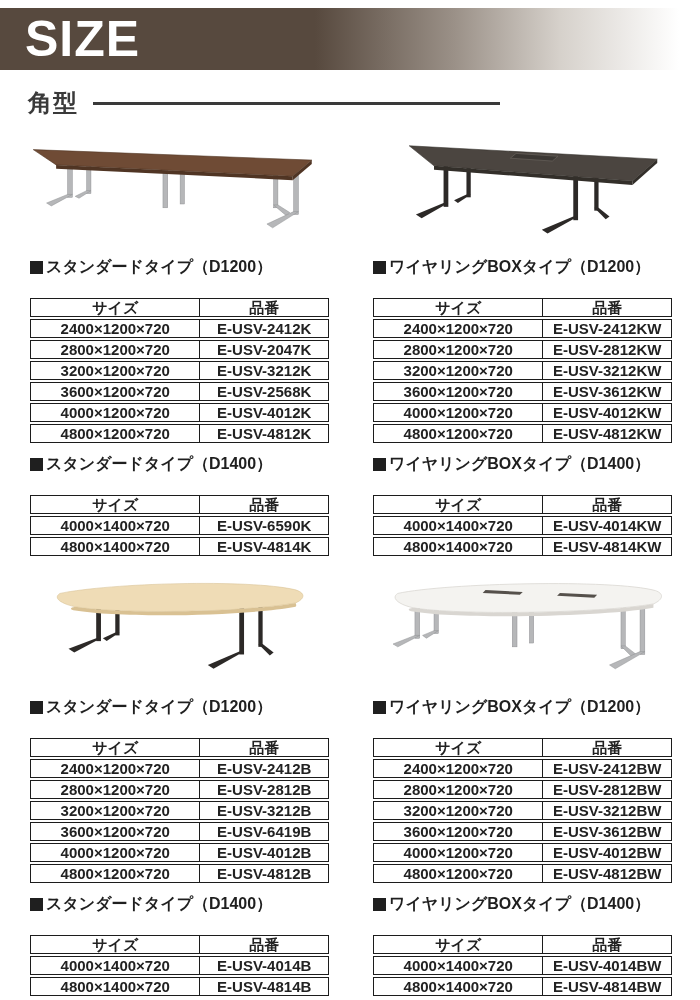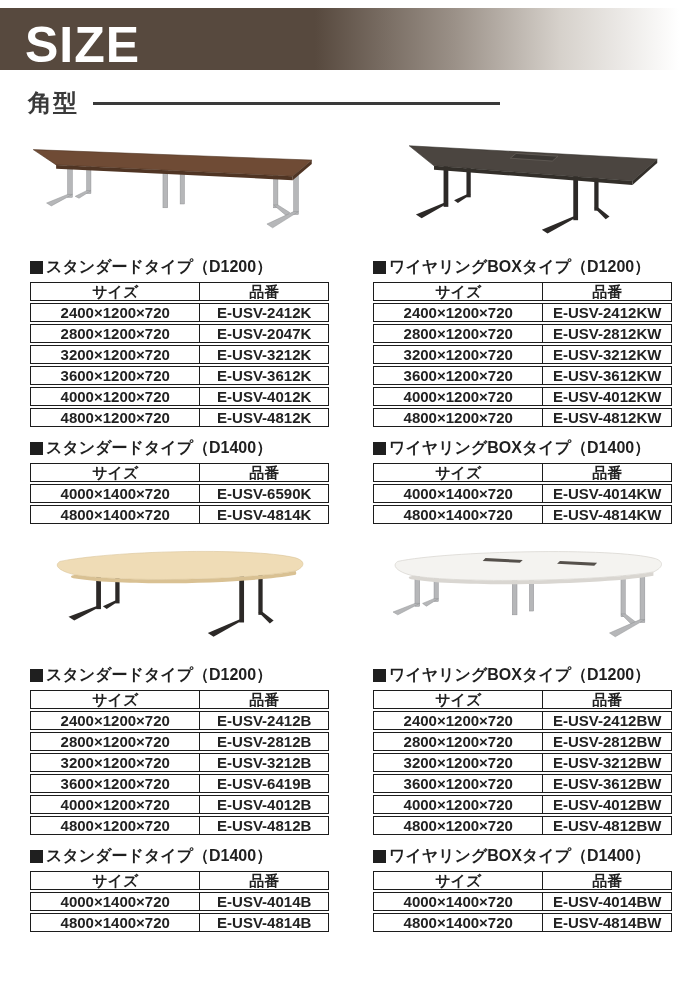--- a/index.html
+++ b/index.html
@@ -11,34 +11,34 @@
     --silver_leg:#b6b7b9; --silver_dark:#8e8f92; --black_leg:#2c2927;
   }
   *{box-sizing:border-box;}
   html,body{margin:0;padding:0;}
   body{
     width:700px;height:1000px;background:#ffffff;overflow:hidden;
     font-family:"Liberation Sans","DejaVu Sans",sans-serif;color:var(--text_dark);
   }
   .page{padding-top:8px;}
   .header{
-    height:62px;display:flex;align-items:flex-end;
+    height:62px;display:flex;align-items:center;
     background:linear-gradient(90deg,var(--header_brown) 0%,var(--header_brown) 45%,#9b9188 65%,#d6d1cb 80%,#ffffff 97%);
   }
   .header-title{color:#ffffff;font-size:50px;font-weight:bold;line-height:1;padding-left:25px;letter-spacing:1px;}
   .section-heading{display:flex;align-items:center;margin:18px 28px 0 28px;height:30px;}
   .section-heading .txt{font-size:24px;font-weight:bold;color:var(--heading_dark);letter-spacing:1px;white-space:nowrap;}
   .section-heading .rule{height:3px;background:var(--heading_dark);flex:1;margin-left:15px;margin-right:172px;}
   .images-row{display:grid;grid-template-columns:1fr 1fr;gap:40px;padding:0 15px;height:130px;align-items:center;}
   .images-row svg{width:100%;height:124px;display:block;}
   .tables-grid{display:grid;grid-template-columns:299px 299px;column-gap:44px;padding:0 28px 0 30px;}
   .spec{margin-top:8px;}
   .spec-title{display:flex;align-items:center;font-size:16px;font-weight:bold;color:#1f1f1f;line-height:22px;white-space:nowrap;}
   .bullet{width:13px;height:13px;background:#1f1f1f;margin-right:3px;flex:0 0 auto;}
-  table{width:100%;border-collapse:separate;border-spacing:0 2px;table-layout:fixed;margin-top:2px;}
+  table{width:100%;border-collapse:separate;border-spacing:0 2px;table-layout:fixed;margin-top:18px;}
   th,td{
     border-top:1.5px solid var(--table_border);border-bottom:1.5px solid var(--table_border);
     text-align:center;font-weight:bold;font-size:15px;height:17px;line-height:17px;padding:0;
     white-space:nowrap;overflow:hidden;
   }
   th:first-child,td:first-child{width:57%;border-left:1.5px solid var(--table_border);border-right:1.5px solid var(--table_border);}
   th:last-child,td:last-child{border-right:1.5px solid var(--table_border);}
   
   .f-walnut{fill:var(--walnut_top);stroke:var(--walnut_edge);stroke-width:.6}
   .f-walnut-e{fill:var(--walnut_edge)}
@@ -129,21 +129,21 @@
           <tr>
               <td>2800×1200×720</td>
               <td>E-USV-2047K</td>
             </tr>
           <tr>
               <td>3200×1200×720</td>
               <td>E-USV-3212K</td>
             </tr>
           <tr>
               <td>3600×1200×720</td>
-              <td>E-USV-3612K</td>
+              <td>E-USV-2568K</td>
             </tr>
           <tr>
               <td>4000×1200×720</td>
               <td>E-USV-4012K</td>
             </tr>
           <tr>
               <td>4800×1200×720</td>
               <td>E-USV-4812K</td>
             </tr>
         </tbody>

